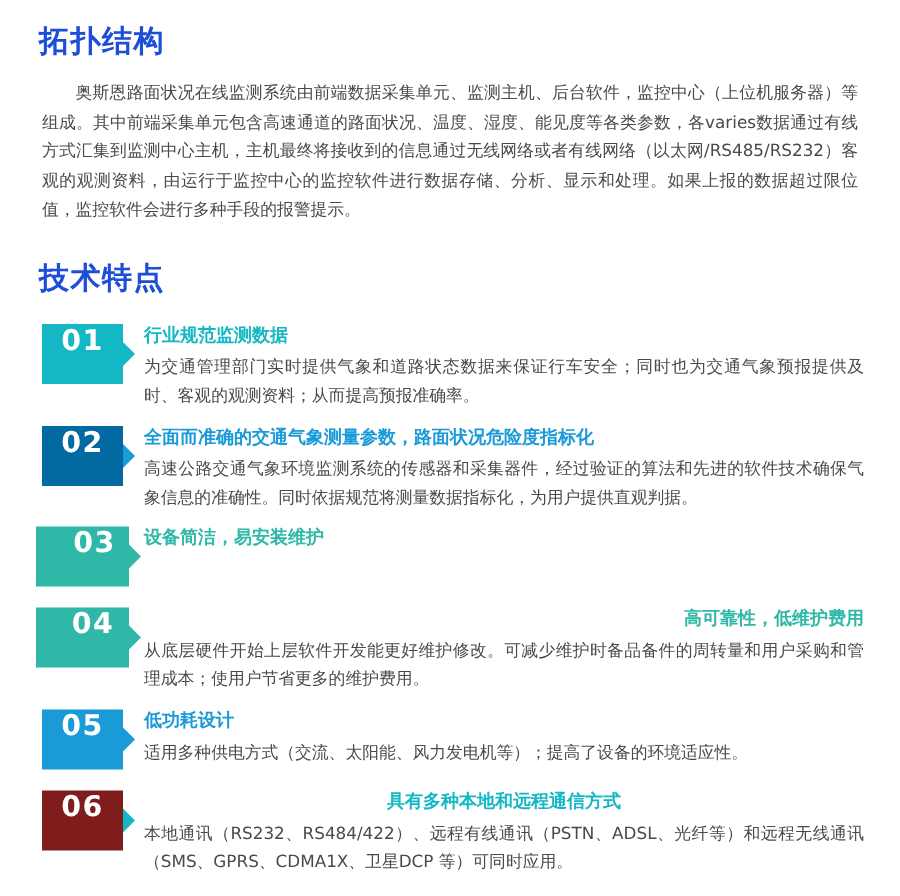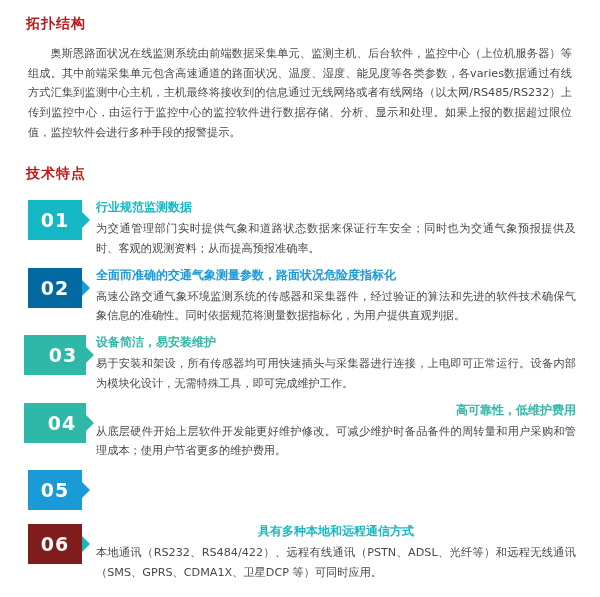--- a/index.html
+++ b/index.html
@@ -15,23 +15,23 @@
     overflow: hidden;
   }
   .page {
     position: relative;
     width: 600px;
     height: 597px;
     box-sizing: border-box;
     padding: 0 18px;
   }
   .section-title {
-    font-size: 14px;
+    font-size: 20px;
     font-weight: bold;
-    color: #b91c1c;
+    color: #1d4ed8;
     letter-spacing: 1px;
     margin: 16px 0 0 8px;
     line-height: 1.3;
   }
   .title-topology { margin-top: 14px; }
   .title-features { margin-top: 22px; }
 
   .intro {
     margin: 12px 10px 0 10px;
     font-size: 11.2px;
@@ -57,21 +57,20 @@
     display: flex;
     align-items: flex-start;
     justify-content: center;
     padding-top: 4px;
   }
   .num-box {
     position: relative;
     width: 54px;
     height: 40px;
     display: flex;
-    align-items: center;
     justify-content: center;
     color: #ffffff;
     font-size: 19px;
     font-weight: bold;
     letter-spacing: 1px;
   }
   .num-box::after {
     content: "";
     position: absolute;
     right: -8px;
@@ -101,21 +100,21 @@
     text-align: justify;
   }
 </style>
 </head>
 <body>
 
 <div class="page">
 
   <h2 class="section-title title-topology">拓扑结构</h2>
 
-  <p class="intro">奥斯恩路面状况在线监测系统由前端数据采集单元、监测主机、后台软件，监控中心（上位机服务器）等组成。其中前端采集单元包含高速通道的路面状况、温度、湿度、能见度等各类参数，各varies数据通过有线方式汇集到监测中心主机，主机最终将接收到的信息通过无线网络或者有线网络（以太网/RS485/RS232）上传到监控中心，由运行于监控中心的监控软件进行数据存储、分析、显示和处理。如果上报的数据超过限位值，监控软件会进行多种手段的报警提示。</p>
+  <p class="intro">奥斯恩路面状况在线监测系统由前端数据采集单元、监测主机、后台软件，监控中心（上位机服务器）等组成。其中前端采集单元包含高速通道的路面状况、温度、湿度、能见度等各类参数，各varies数据通过有线方式汇集到监测中心主机，主机最终将接收到的信息通过无线网络或者有线网络（以太网/RS485/RS232）客观的观测资料，由运行于监控中心的监控软件进行数据存储、分析、显示和处理。如果上报的数据超过限位值，监控软件会进行多种手段的报警提示。</p>
 
   <h2 class="section-title title-features">技术特点</h2>
 
   <div class="feature-list">
 
     <div class="feature">
       <div class="num-wrap">
         <div class="num-box" style="background:#14b8c4;color:#14b8c4;">
           <span style="color:#fff;">01</span>
         </div>
@@ -139,21 +138,20 @@
     </div>
 
     <div class="feature">
       <div class="num-wrap">
         <div class="num-box" style="background:#2fb8a8;color:#2fb8a8;padding-left:16px;">
           <span style="color:#fff;">03</span>
         </div>
       </div>
       <div class="feature-body">
         <div class="feature-head" style="color:#2fb8a8;">设备简洁，易安装维护</div>
-        <div class="feature-text">易于安装和架设，所有传感器均可用快速插头与采集器进行连接，上电即可正常运行。设备内部为模块化设计，无需特殊工具，即可完成维护工作。</div>
       </div>
     </div>
 
     <div class="feature">
       <div class="num-wrap">
         <div class="num-box" style="background:#2fb8a8;color:#2fb8a8;padding-left:14px;">
           <span style="color:#fff;">04</span>
         </div>
       </div>
       <div class="feature-body">
@@ -161,20 +159,24 @@
         <div class="feature-text">从底层硬件开始上层软件开发能更好维护修改。可减少维护时备品备件的周转量和用户采购和管理成本；使用户节省更多的维护费用。</div>
       </div>
     </div>
 
     <div class="feature">
       <div class="num-wrap">
         <div class="num-box" style="background:#1a9ad7;color:#1a9ad7;">
           <span style="color:#fff;">05</span>
         </div>
       </div>
+      <div class="feature-body">
+        <div class="feature-head" style="color:#1a9ad7;">低功耗设计</div>
+        <div class="feature-text">适用多种供电方式（交流、太阳能、风力发电机等）；提高了设备的环境适应性。</div>
+      </div>
     </div>
 
     <div class="feature">
       <div class="num-wrap">
         <div class="num-box" style="background:#7f1d1d;color:#14b8c4;">
           <span style="color:#fff;">06</span>
         </div>
       </div>
       <div class="feature-body">
         <div class="feature-head" style="color:#14b8c4;text-align:center;">具有多种本地和远程通信方式</div>

